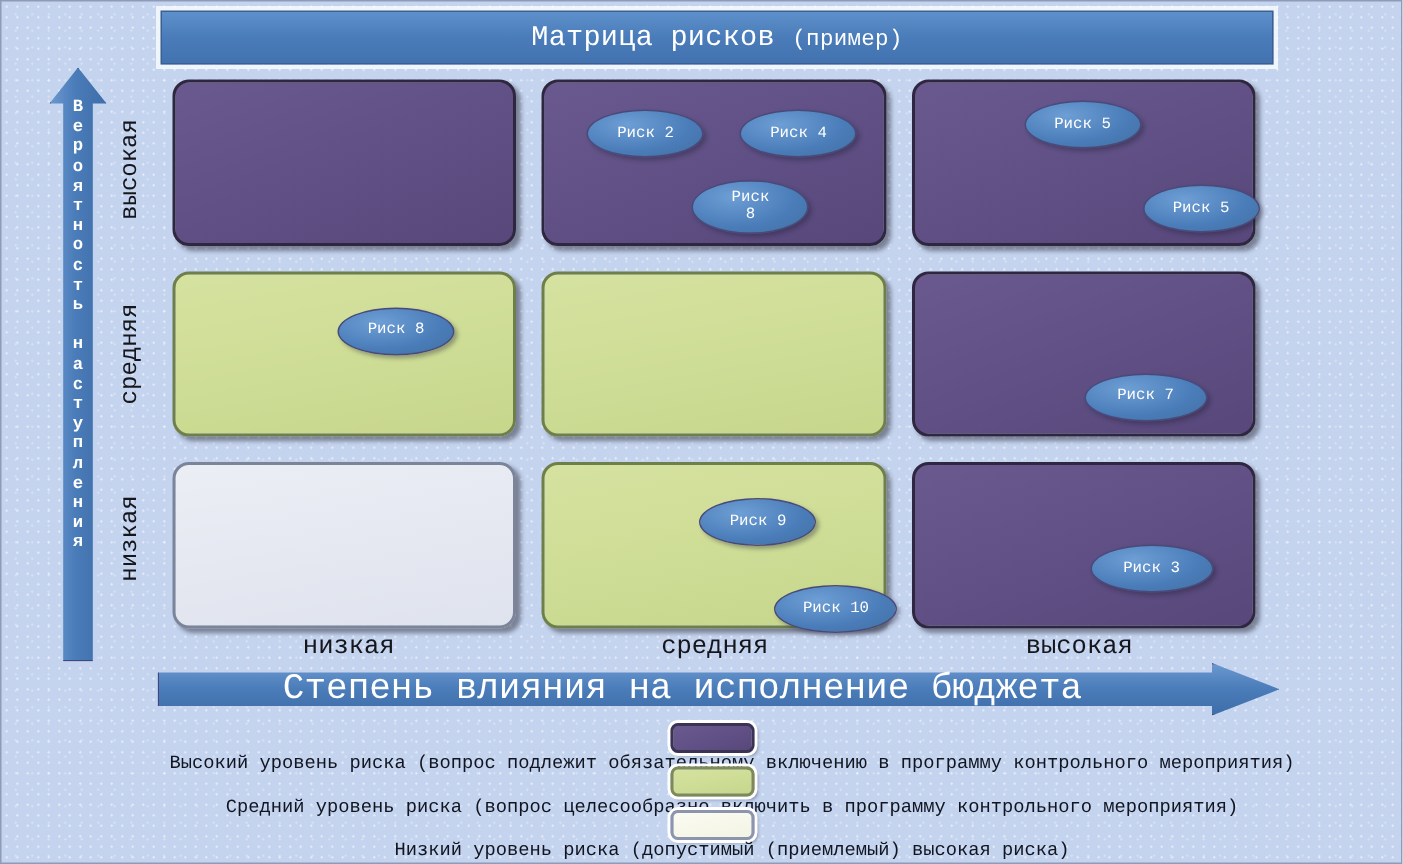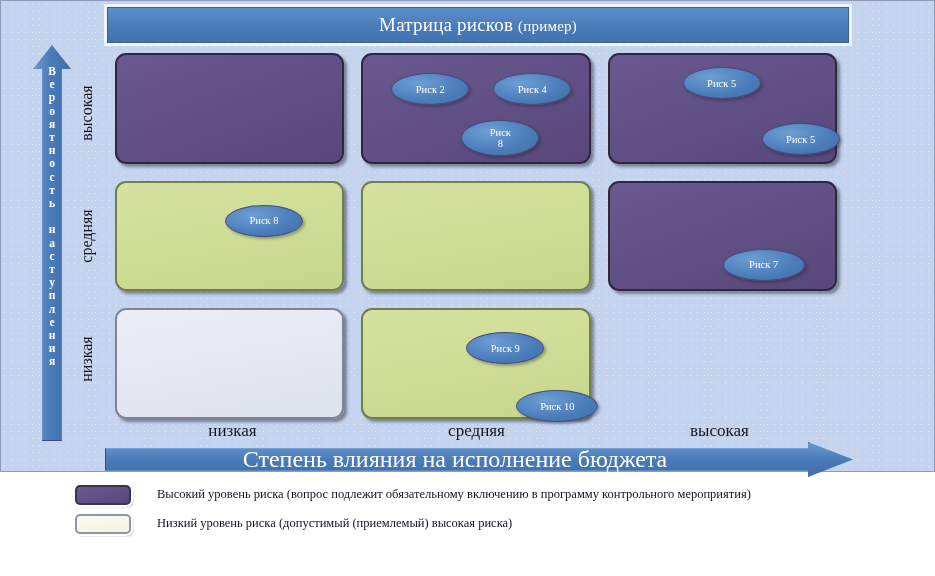--- a/index.html
+++ b/index.html
@@ -10,29 +10,30 @@
     width: 935px;
     height: 576px;
     overflow: hidden;
     font-family: "Liberation Serif", serif;
     background: #ffffff;
   }
 
   #page {
     position: relative;
     width: 935px;
-    height: 472px;
+    height: 576px;
     box-sizing: border-box;
     border: 1px solid #8f9bb8;
     background-color: #c4d3ee;
     background-image:
       radial-gradient(rgba(255,255,255,0.55) 0.8px, transparent 0.9px),
       radial-gradient(rgba(255,255,255,0.30) 0.8px, transparent 0.9px);
     background-size: 7px 7px, 11px 11px;
     background-position: 0 0, 4px 3px;
+    font-family: Liberation Mono, monospace;
   }
 
   
   #title-bar {
     position: absolute;
     left: 106px;
     top: 6px;
     width: 742px;
     height: 36px;
     box-sizing: border-box;
@@ -209,20 +210,21 @@
     position: absolute;
     left: 74px;
     top: 481px;
     width: 800px;
   }
   .legend-row {
     display: flex;
     align-items: center;
     height: 25px;
     margin-bottom: 4px;
+    flex-direction: column;
   }
   .swatch {
     width: 56px;
     height: 20px;
     border-radius: 5px;
     box-sizing: border-box;
     box-shadow: 0 0 0 2px #ffffff, 2px 2px 2px rgba(40,40,60,0.35);
     flex: 0 0 auto;
   }
   .swatch.high {
@@ -312,20 +314,23 @@
       </div>
       <div class="cell medium"></div>
       <div class="cell high">
         <div class="bubble" style="left: 113px; top: 66px; width: 80px; height: 30px;">Риск 7</div>
       </div>
       <div class="cell low"></div>
       <div class="cell medium">
         <div class="bubble" style="left: 103px; top: 22px; width: 76px; height: 30px;">Риск 9</div>
         <div class="bubble" style="left: 153px; top: 80px; width: 80px; height: 30px;">Риск 10</div>
       </div>
+      <div class="cell high">
+        <div class="bubble" style="left: 117px; top: 53px; width: 80px; height: 30px;">Риск 3</div>
+      </div>
     </div>
 
   <div class="col-label" id="col-label-low">
     <span>низкая</span>
   </div>
   <div class="col-label" id="col-label-mid">
     <span>средняя</span>
   </div>
   <div class="col-label" id="col-label-high">
     <span>высокая</span>
@@ -335,18 +340,22 @@
     <div class="shape"></div>
     <div id="x-arrow-label">Степень влияния на исполнение бюджета</div>
   </div>
 
   <div id="legend">
       <div class="legend-row">
         <div class="swatch high"></div>
         <div class="legend-text">Высокий уровень риска (вопрос подлежит обязательному включению в программу контрольного мероприятия)</div>
       </div>
       <div class="legend-row">
+        <div class="swatch medium"></div>
+        <div class="legend-text">Средний уровень риска (вопрос целесообразно включить в программу контрольного мероприятия)</div>
+      </div>
+      <div class="legend-row">
         <div class="swatch low"></div>
         <div class="legend-text">Низкий уровень риска (допустимый (приемлемый) высокая риска)</div>
       </div>
     </div>
 
 </div>
 
 </body></html>

